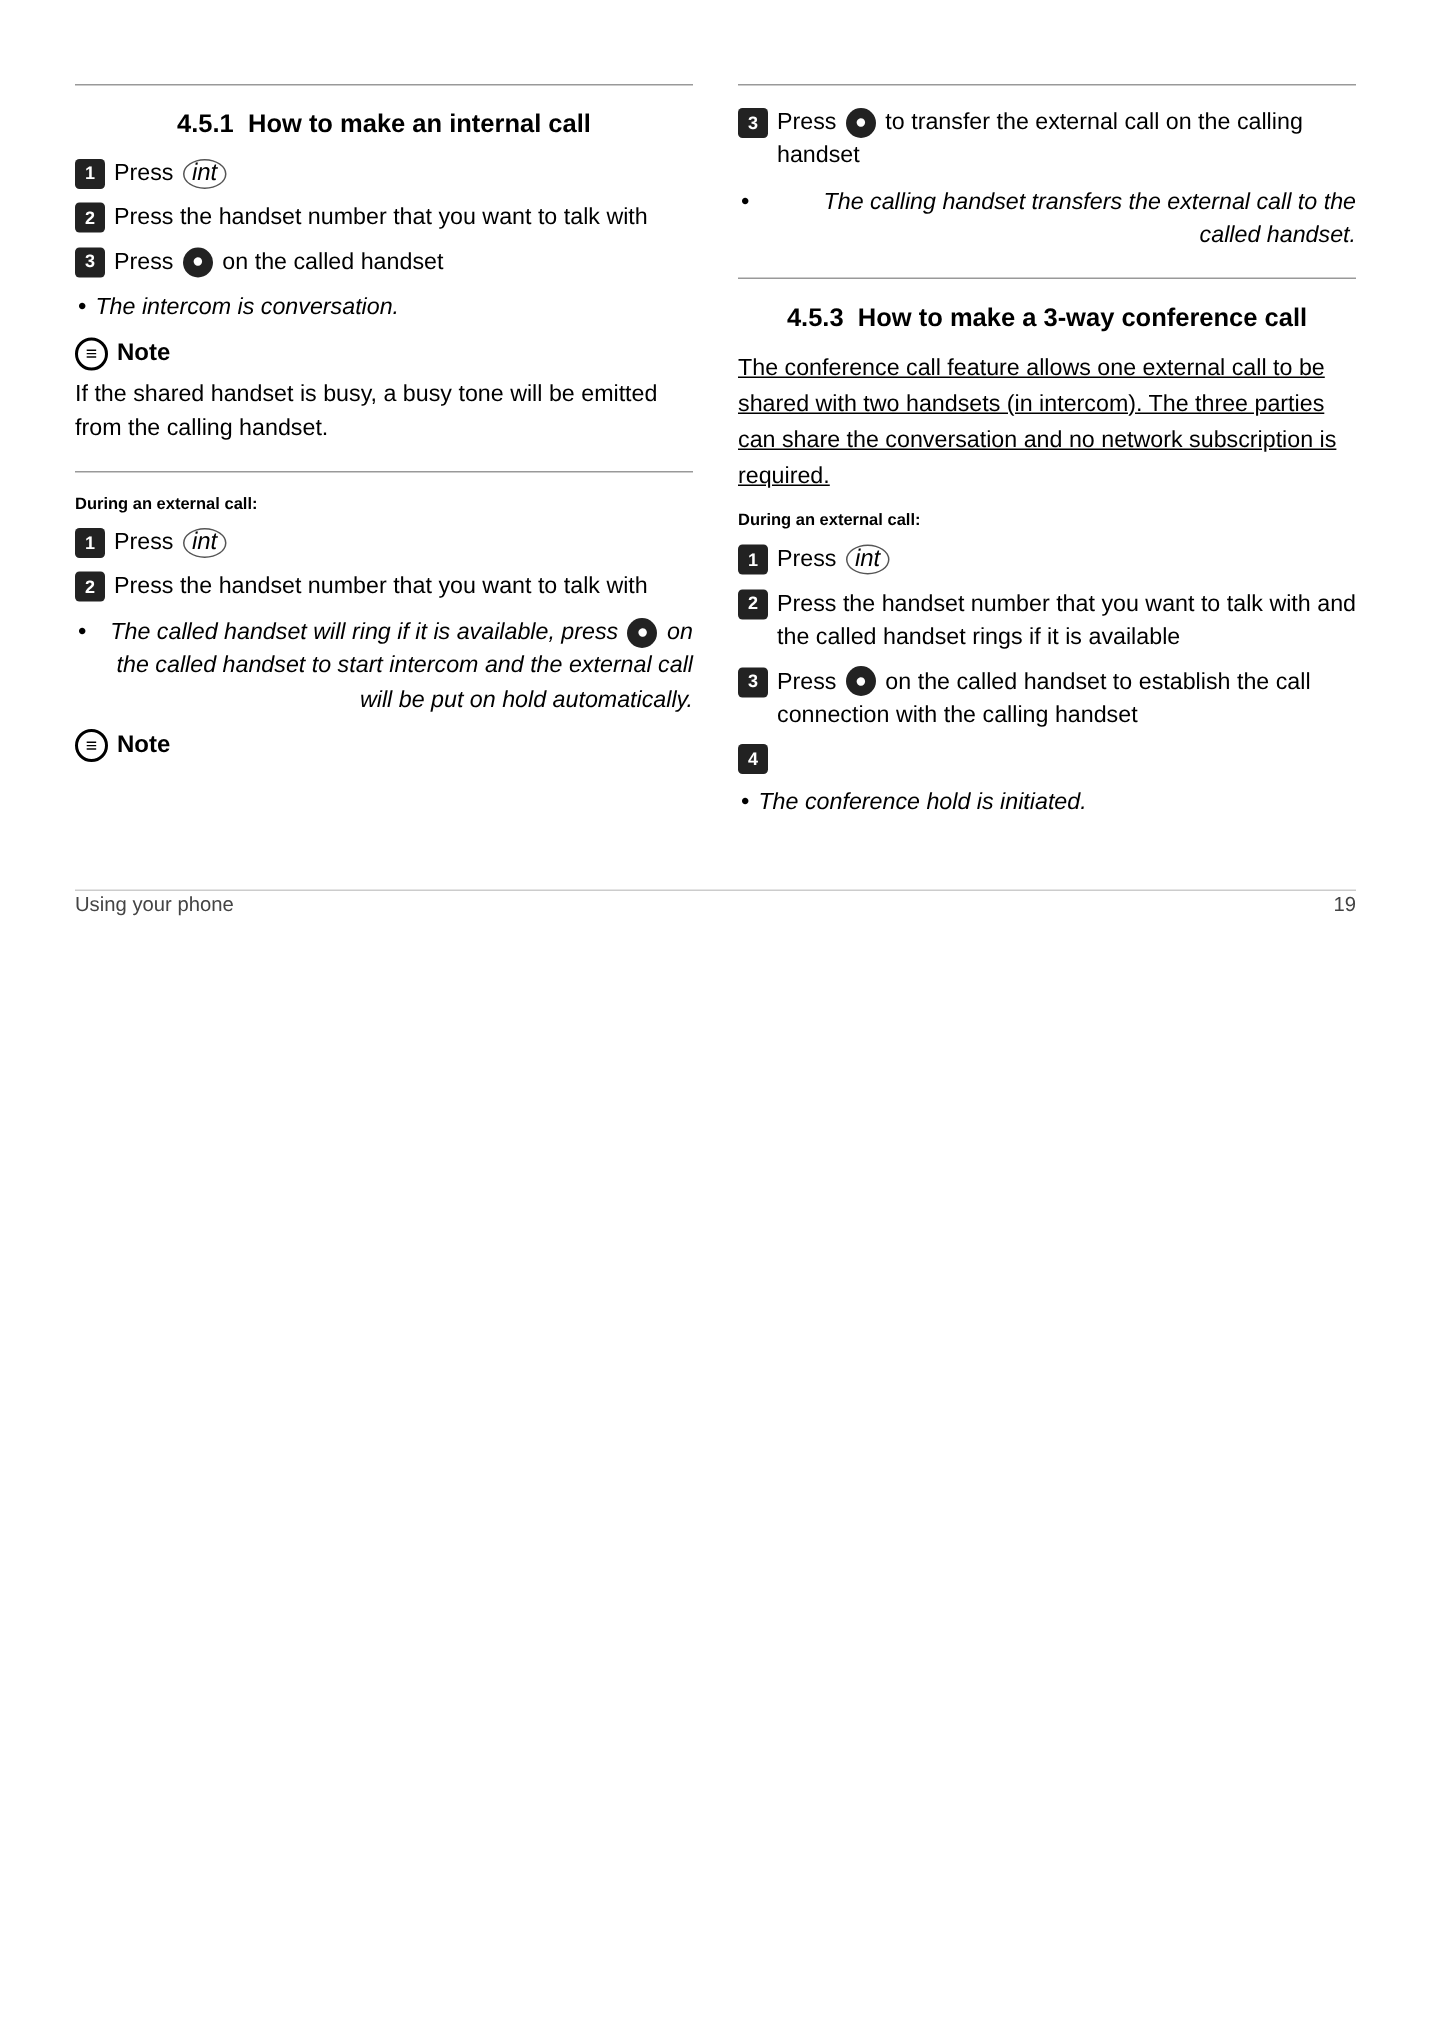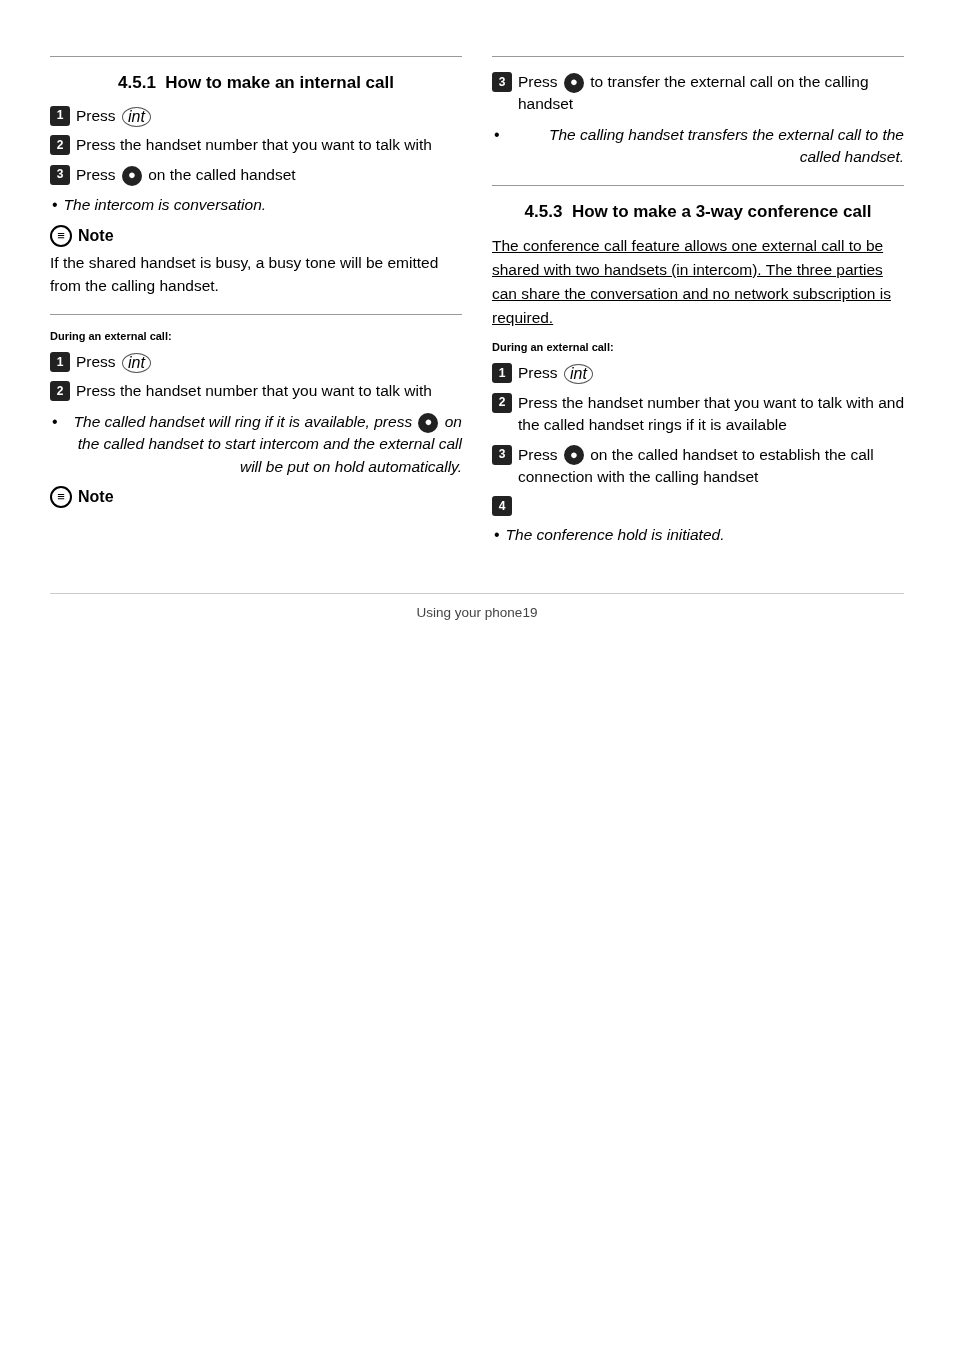--- a/index.html
+++ b/index.html
@@ -145,27 +145,26 @@
       margin: 10px 0 7px 0;
     }
     .body-text {
       font-size: 15.5px;
       line-height: 1.55;
       margin-bottom: 10px;
       text-decoration: underline;
     }
     .footer-bar {
       display: flex;
-      justify-content: center;
+      justify-content: space-between;
       align-items: flex-end;
       margin-top: 40px;
       font-size: 13.5px;
       color: #444;
       border-top: 1px solid #ccc;
-      padding-top: 10px;
     }
   </style>
 </head>
 <body>
 
 <div class="page-layout">
 
   <div class="left-col">
 
     <hr class="divider">

